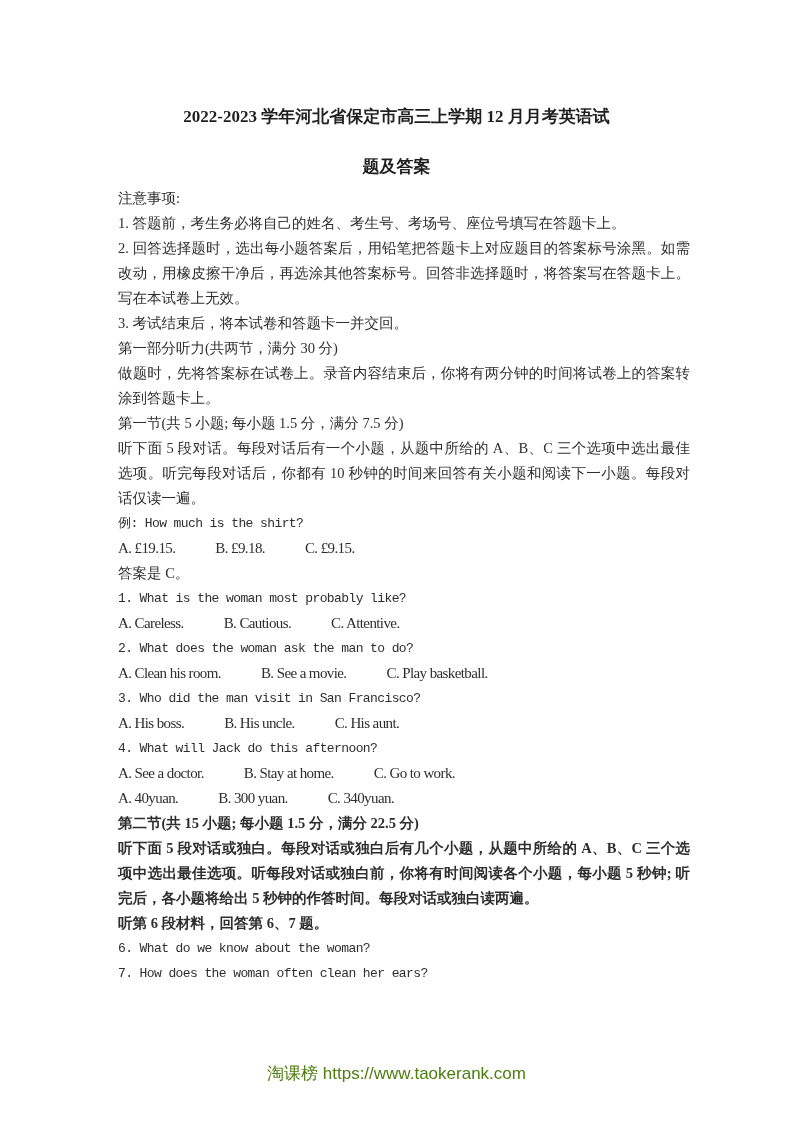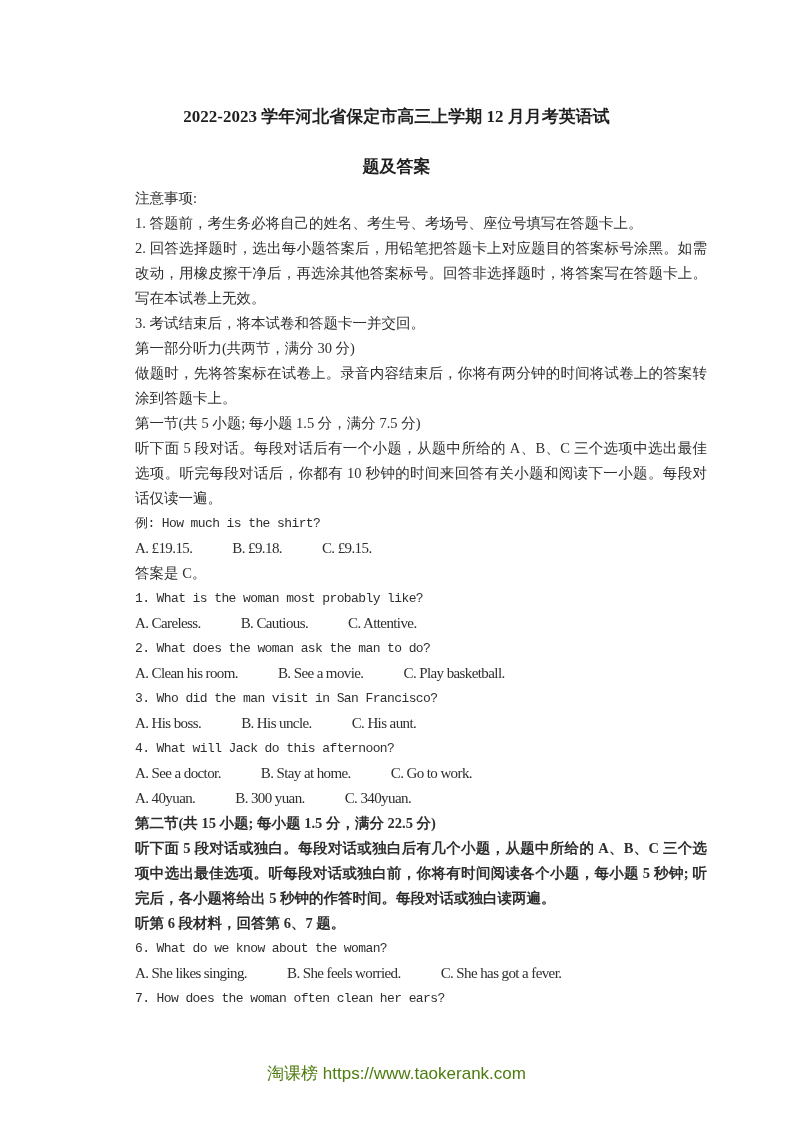--- a/index.html
+++ b/index.html
@@ -17,21 +17,21 @@
     text-align: center;
     font-size: 17px;
     font-weight: bold;
     line-height: 50px;
     color: #1f1f1f;
   }
   .title .tline { display: block; }
   .content {
     position: absolute;
     top: 186px;
-    left: 135px;
+    left: 118px;
     width: 572px;
   }
   .line { line-height: 25px; min-height: 25px; }
   .cn  { font-size: 14.5px; text-align: justify; }
   .cnb { font-size: 14.5px; text-align: justify; font-weight: bold; }
   .en  {
     font-family: "Liberation Mono", "DejaVu Sans Mono", monospace;
     font-size: 13px;
     letter-spacing: -0.6px;
   }
@@ -104,21 +104,16 @@
       </div>
       <div class="line opts">
         <span>A.  40yuan.</span>
         <span>B.  300 yuan.</span>
         <span>C.  340yuan.</span>
       </div>
       <div class="line cnb">第二节(共 15 小题; 每小题 1.5 分，满分 22.5 分)</div>
       <div class="line cnb">听下面 5 段对话或独白。每段对话或独白后有几个小题，从题中所给的 A、B、C 三个选项中选出最佳选项。听每段对话或独白前，你将有时间阅读各个小题，每小题 5 秒钟; 听完后，各小题将给出 5 秒钟的作答时间。每段对话或独白读两遍。</div>
       <div class="line cnb">听第 6 段材料，回答第 6、7 题。</div>
       <div class="line en">6.  What do we know about the woman?</div>
-      <div class="line opts">
-        <span>A.  She likes singing.</span>
-        <span>B.  She feels worried.</span>
-        <span>C.  She has got a fever.</span>
-      </div>
       <div class="line en">7.  How does the woman often clean her ears?</div>
     </div>
   <div class="footer">淘课榜 https://www.taokerank.com</div>
 </div>
 
 </body></html>

